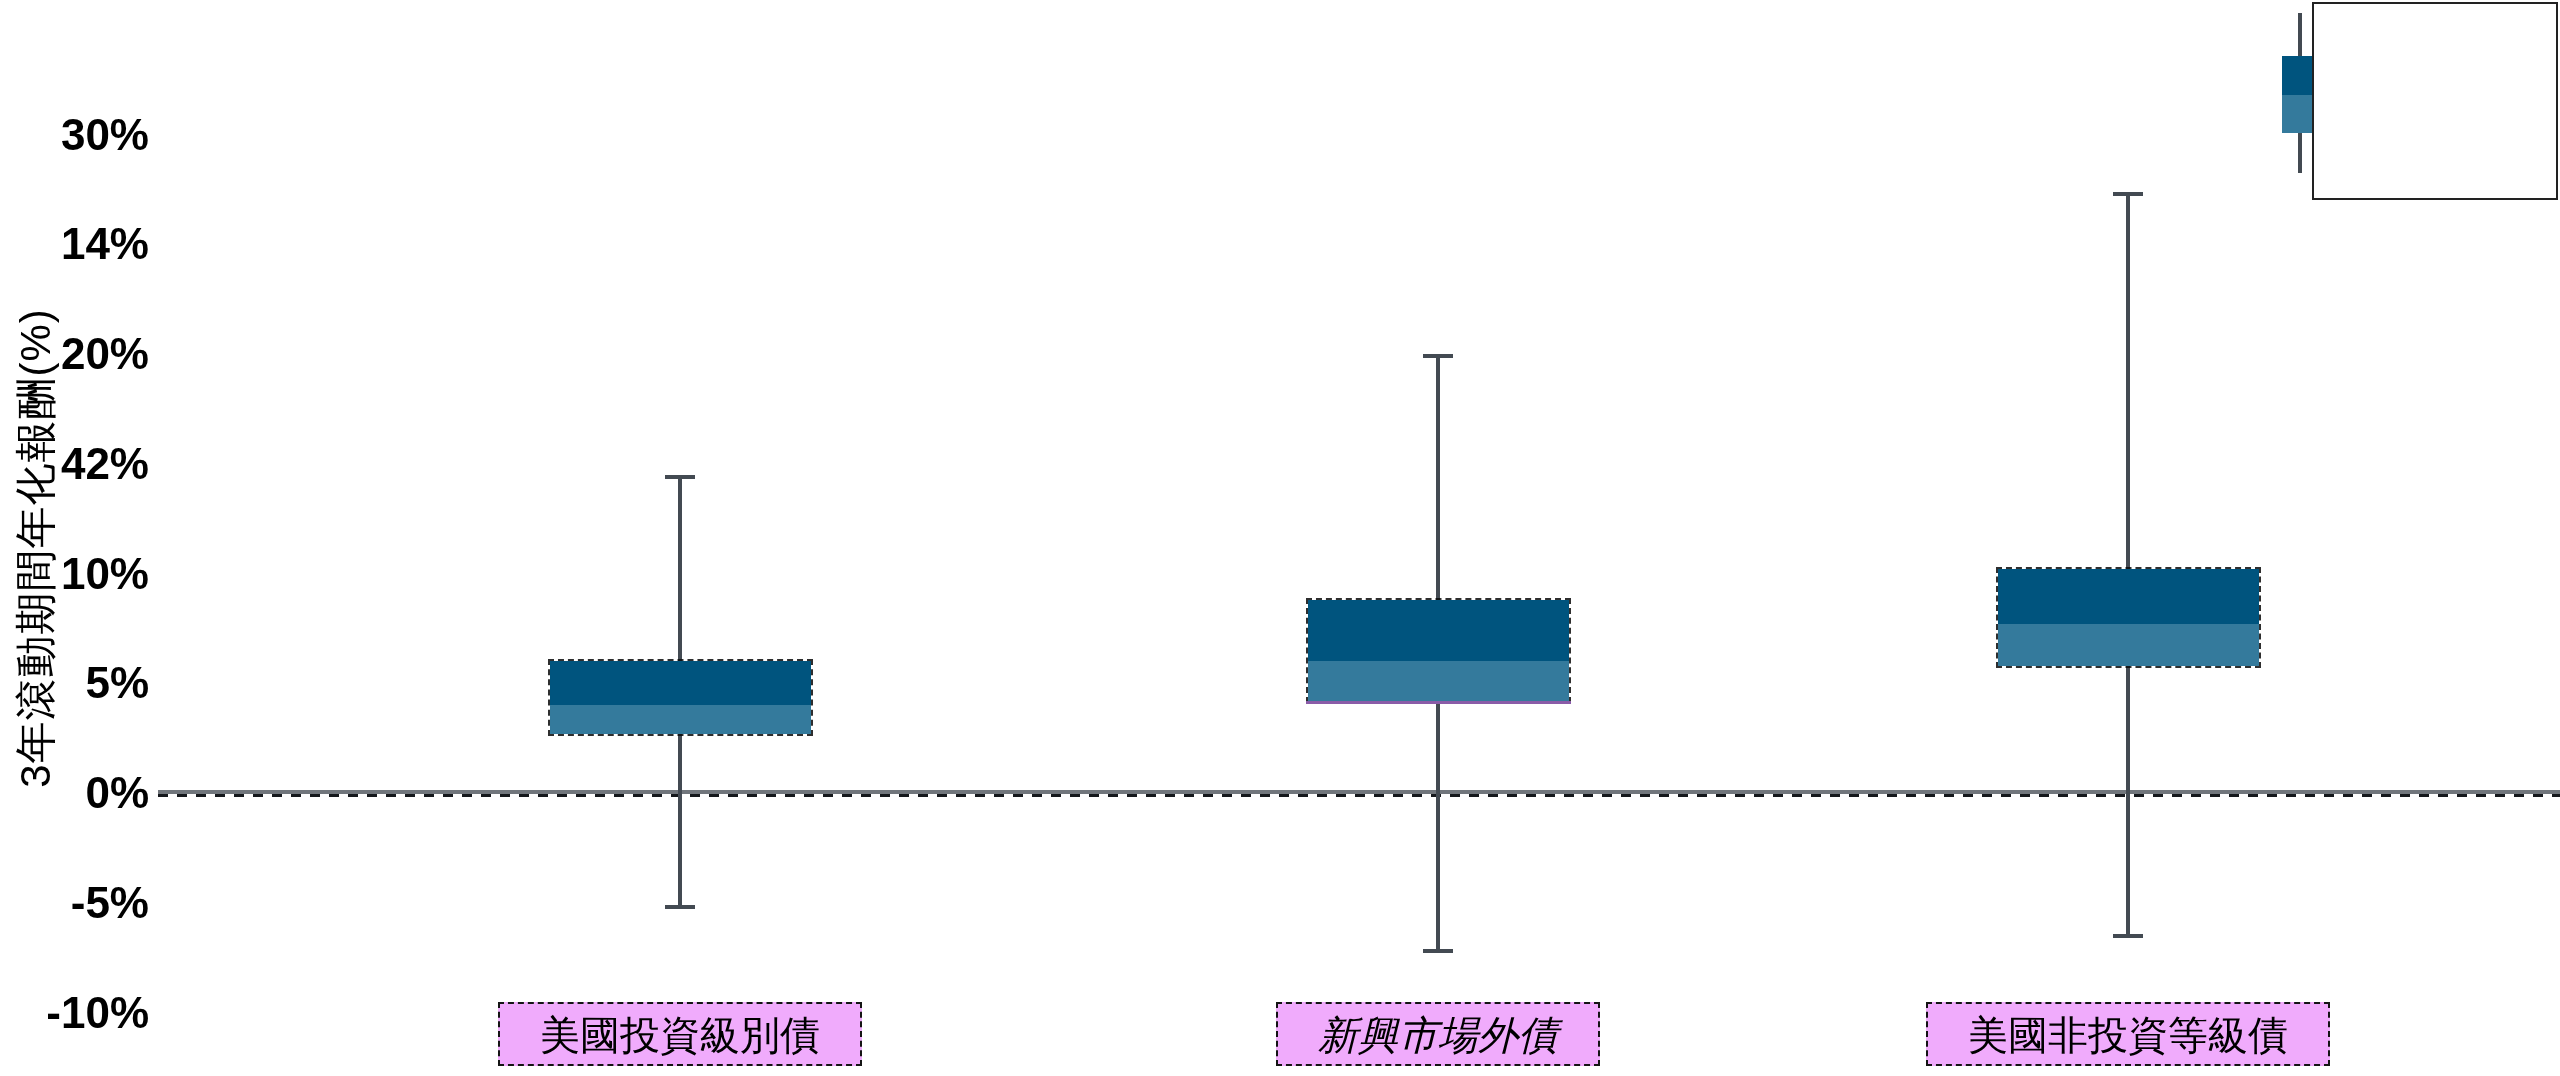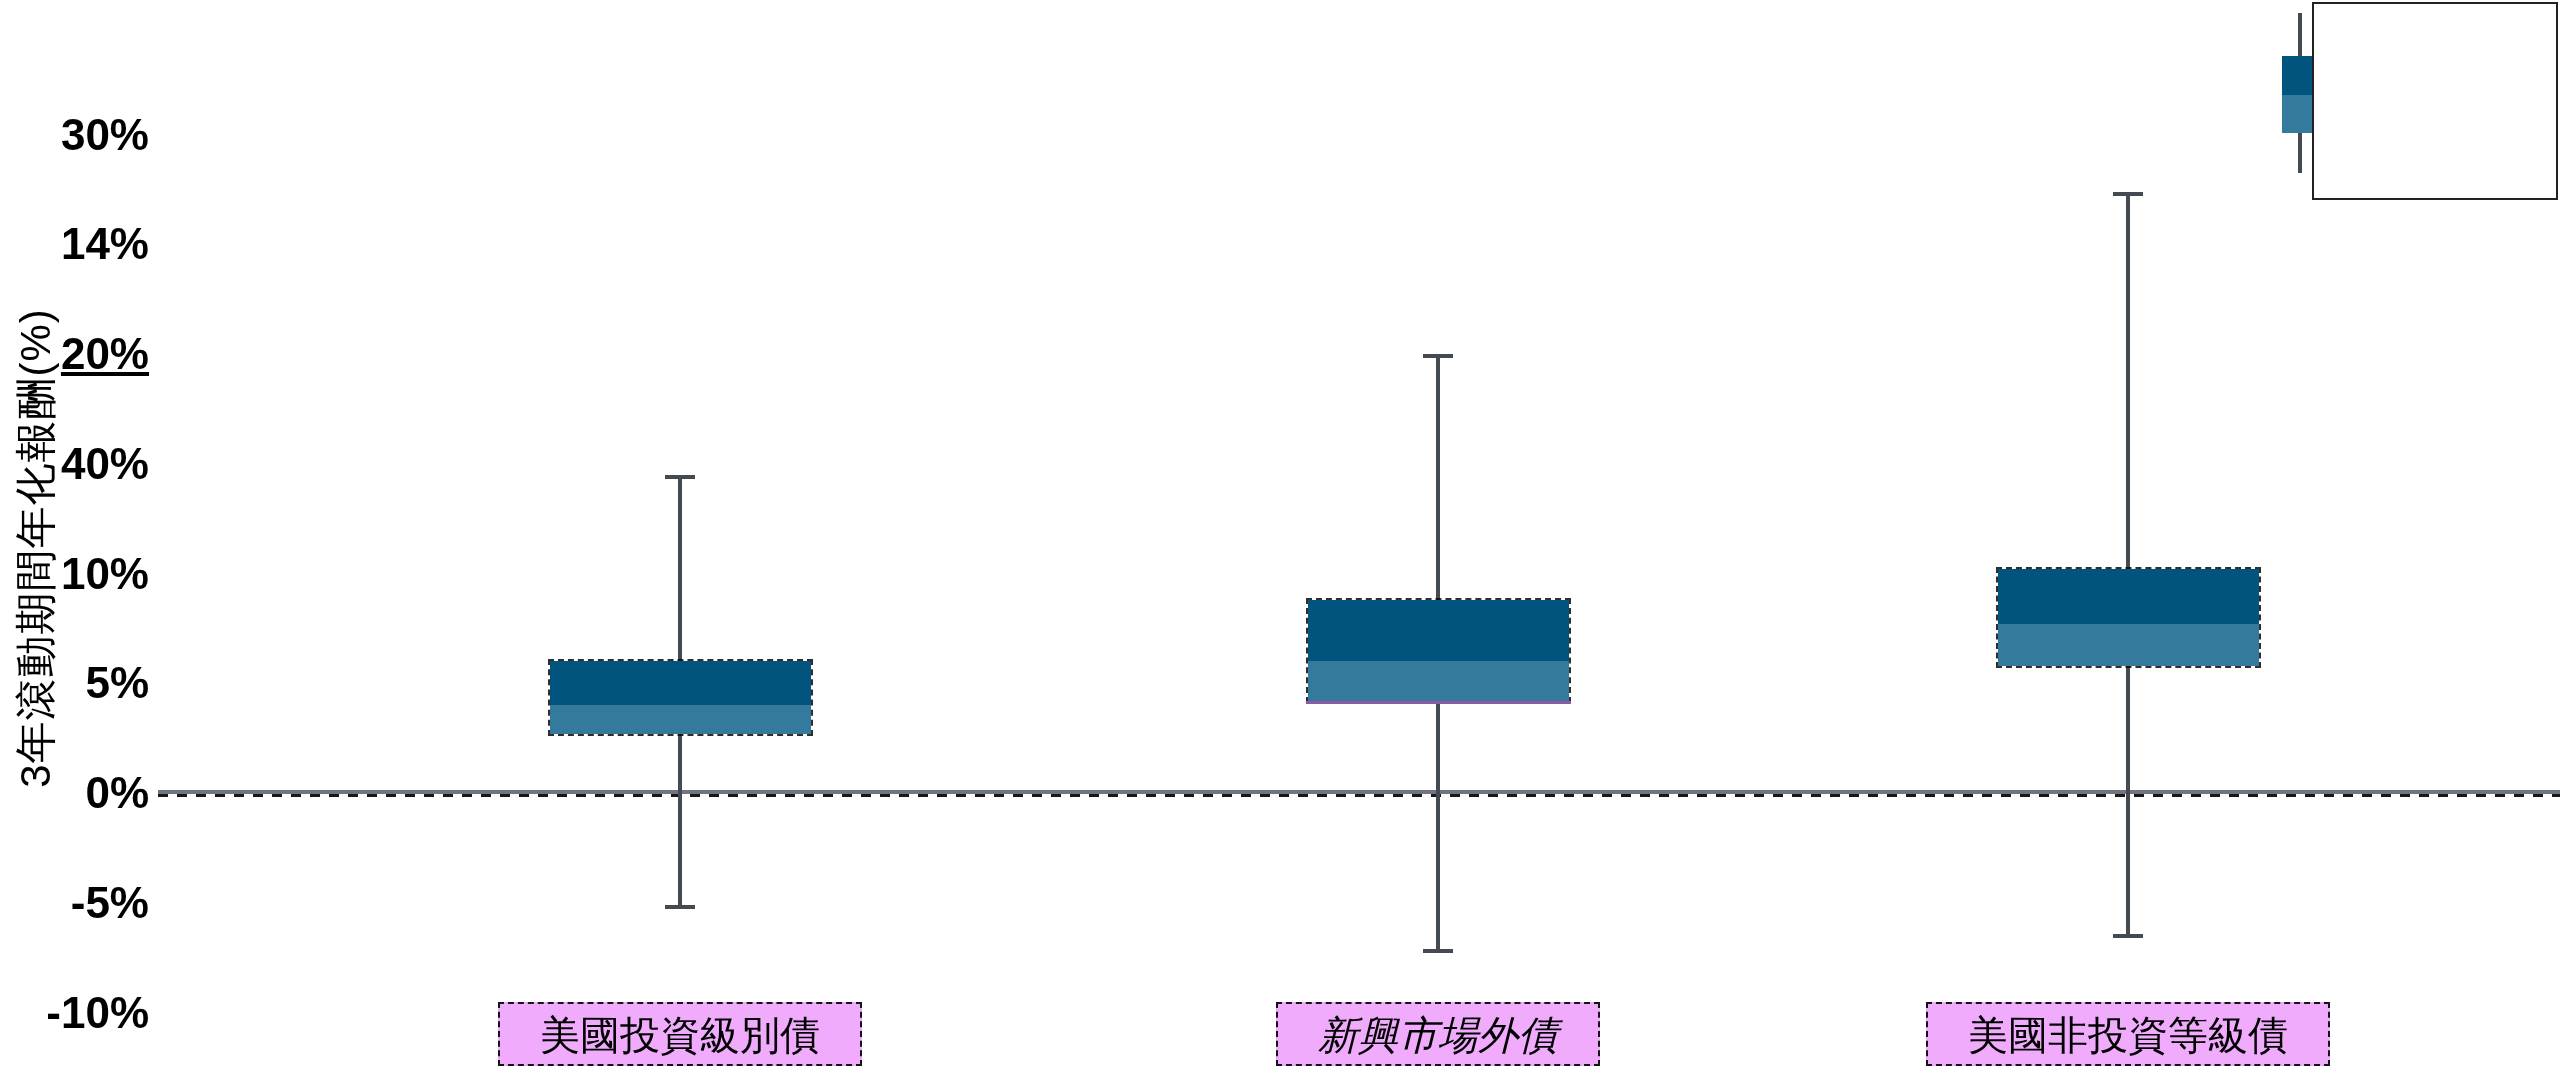--- a/index.html
+++ b/index.html
@@ -37,22 +37,22 @@
 </style>
 </head>
 <body>
 
 <div class="stage">
   <div class="abs ytitle-band"></div>
   <div class="abs ytitle">3年滾動期間年化報酬(%)</div>
   <div id="yticks">
       <div class="abs ytick" style="top: 108.5px;">30%</div>
       <div class="abs ytick" style="top: 218.25px;">14%</div>
-      <div class="abs ytick" style="top: 328px; text-decoration: underline;">20%</div>
-      <div class="abs ytick" style="top: 437.75px;">40%</div>
+      <div class="abs ytick" style="top: 328px;">20%</div>
+      <div class="abs ytick" style="top: 437.75px;">42%</div>
       <div class="abs ytick" style="top: 547.5px;">10%</div>
       <div class="abs ytick" style="top: 657.25px;">5%</div>
       <div class="abs ytick" style="top: 767px;">0%</div>
       <div class="abs ytick" style="top: 876.75px;">-5%</div>
       <div class="abs ytick" style="top: 986.5px;">-10%</div>
     </div>
   <div class="abs zero-line">
     <div class="solid"></div>
     <div class="dash"></div>
   </div>

